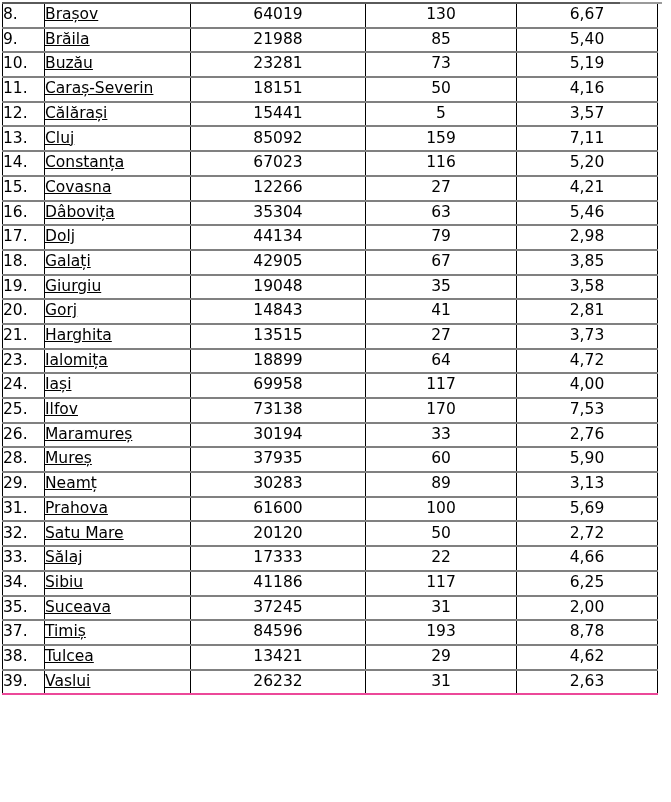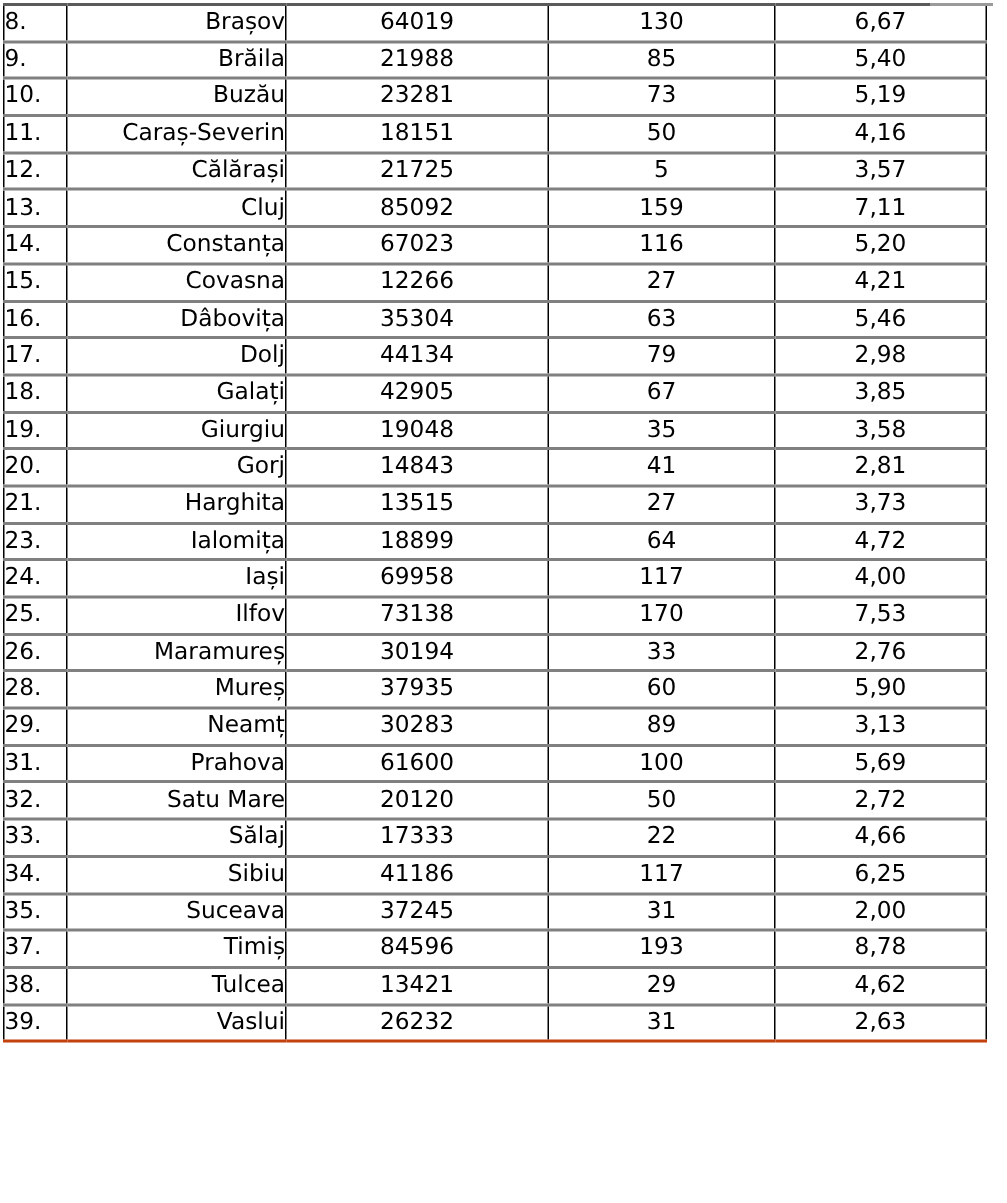--- a/index.html
+++ b/index.html
@@ -51,31 +51,32 @@
     border-right: 1.6px solid #000000;
     box-sizing: border-box;
     white-space: nowrap;
     overflow: hidden;
   }
 
   table#county-table tr:first-child td {
     border-top: 2px solid #5a5a5a;
   }
   table#county-table tr:last-child td {
-    border-bottom: 2px solid #c2410c;
+    border-bottom: 2px solid #ec4899;
   }
 
   td.cell-index {
     text-align: left;
     padding-left: 9px;
     border-left: 1.6px solid #000000;
   }
   td.cell-county {
-    text-align: right;
+    text-align: left;
     padding-left: 9px;
+    text-decoration: underline;
   }
   td.cell-num {
     text-align: center;
   }
   td.cell-v1 {
     border-left: 1.6px solid #000000;
     margin-left: 36px;
   }
   td.cell-v3 {
     border-right: 1.6px solid #000000;
@@ -128,21 +129,21 @@
         <tr>
           <td class="cell-index">11.</td>
           <td class="cell-county">Caraș-Severin</td>
           <td class="cell-num cell-v1">18151</td>
           <td class="cell-num">50</td>
           <td class="cell-num cell-v3">4,16</td>
         </tr>
         <tr>
           <td class="cell-index">12.</td>
           <td class="cell-county">Călărași</td>
-          <td class="cell-num cell-v1">21725</td>
+          <td class="cell-num cell-v1">15441</td>
           <td class="cell-num">5</td>
           <td class="cell-num cell-v3">3,57</td>
         </tr>
         <tr>
           <td class="cell-index">13.</td>
           <td class="cell-county">Cluj</td>
           <td class="cell-num cell-v1">85092</td>
           <td class="cell-num">159</td>
           <td class="cell-num cell-v3">7,11</td>
         </tr>

